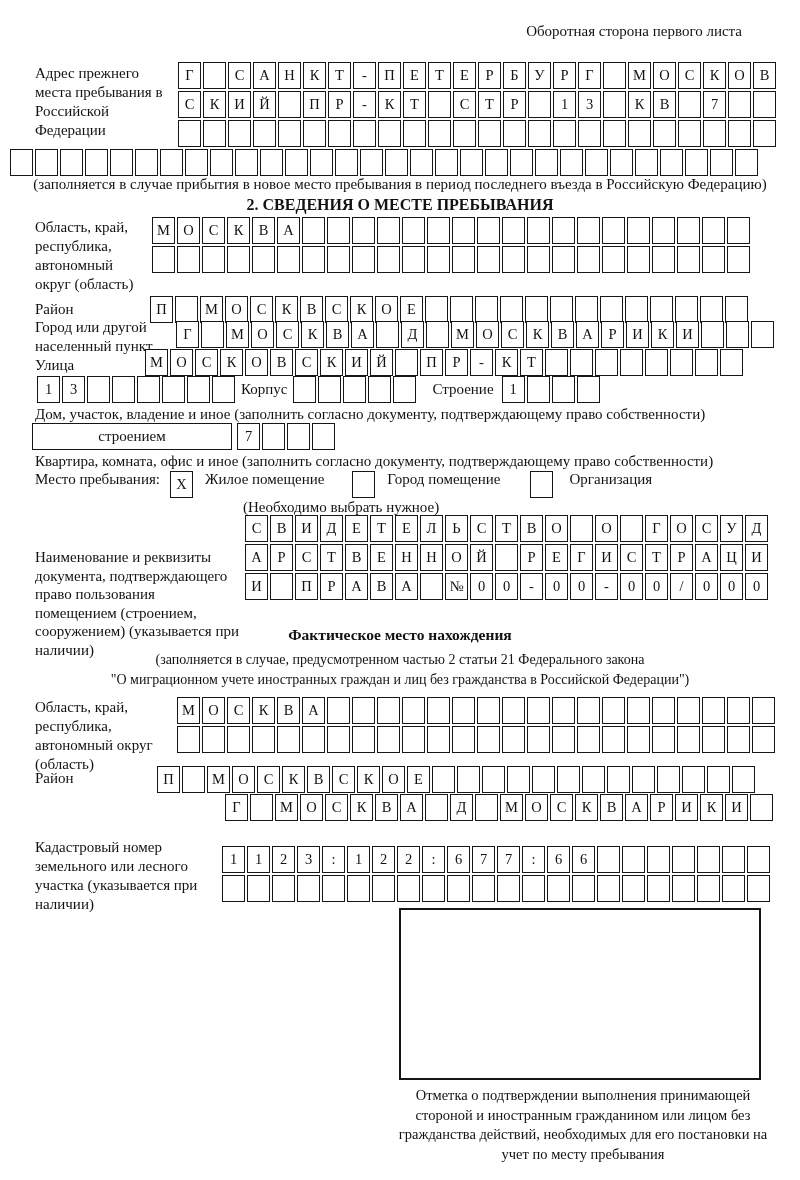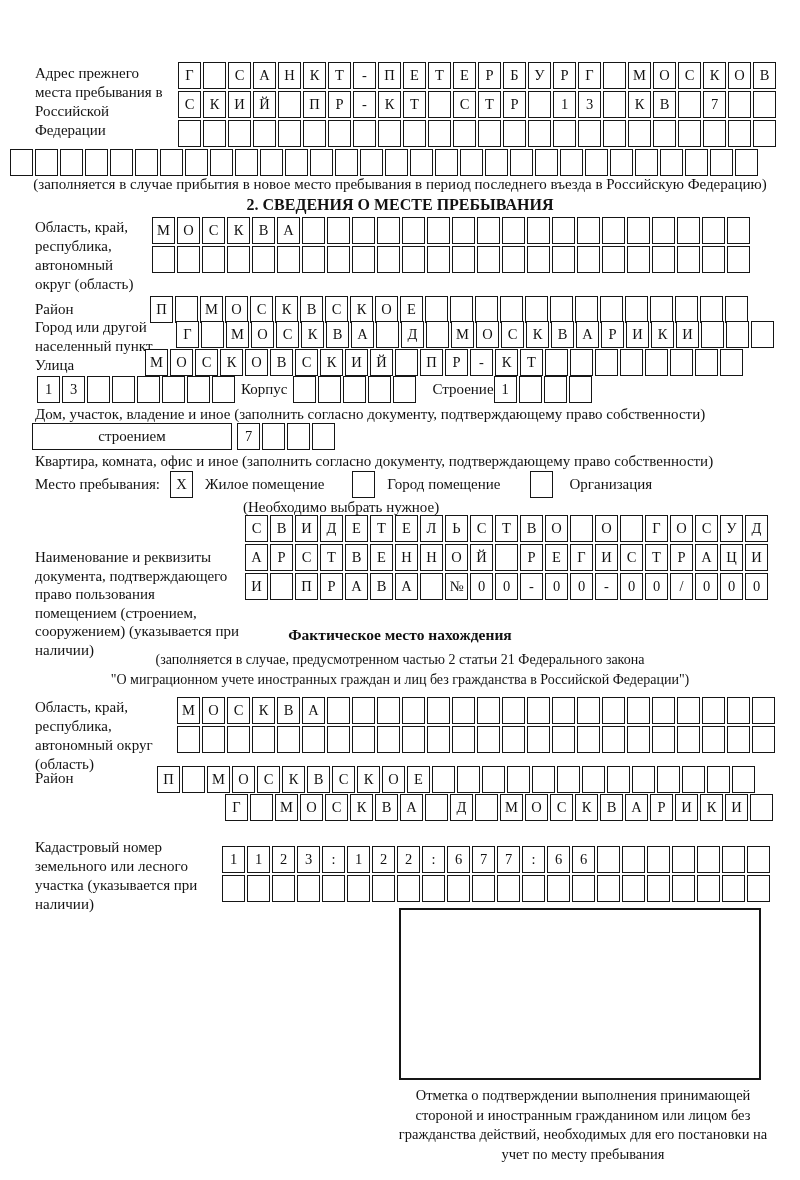--- a/index.html
+++ b/index.html
@@ -12,29 +12,30 @@
   .b{font-weight:bold;}
   .cells{display:flex;}
   .stack .cells{margin-bottom:2px;}
   .cell{box-sizing:border-box;flex:none;width:23px;height:27px;border:1.5px solid #161616;
         margin-right:2px;display:flex;align-items:center;justify-content:center;
         font-size:14.5px;background:#fff;}
   .widebox{box-sizing:border-box;flex:none;height:27px;border:1.5px solid #161616;
         display:flex;align-items:center;justify-content:center;font-size:15px;background:#fff;}
   .hrow{display:flex;align-items:flex-start;}
   .inline-lbl{flex:none;font-size:15px;line-height:27px;}
-  .stay{display:flex;align-items:center;font-size:15px;}
+  .stay{display:flex;align-items:flex-start;font-size:15px;}
   .stampbox{box-sizing:border-box;border:2px solid #161616;background:#fff;}
   .caption{font-size:14.5px;line-height:19.5px;text-align:center;}
 </style>
 </head>
 <body>
 
 <div class="page">
 
+  <div class="abs lbl" style="top:22px;right:58px;">Оборотная сторона первого листа</div>
 
   <div class="abs lbl" style="left:35px;top:64px;width:140px;">Адрес прежнего места пребывания в Российской Федерации</div>
   <div class="abs stack" style="left:178px;top:62px;">
     <div class="cells">
         <span class="cell">Г</span>
         <span class="cell"></span>
         <span class="cell">С</span>
         <span class="cell">А</span>
         <span class="cell">Н</span>
         <span class="cell">К</span>
@@ -298,21 +299,21 @@
         <span class="cell"></span>
       </span>
     <span class="inline-lbl" style="margin:0 6px 0 4px;">Корпус</span>
     <span class="cells">
         <span class="cell"></span>
         <span class="cell"></span>
         <span class="cell"></span>
         <span class="cell"></span>
         <span class="cell"></span>
       </span>
-    <span class="inline-lbl" style="margin:0 0 0 14px;">Строение</span>
+    <span class="inline-lbl" style="margin:0 8px 0 14px;">Строение</span>
     <span class="cells">
         <span class="cell">1</span>
         <span class="cell"></span>
         <span class="cell"></span>
         <span class="cell"></span>
       </span>
   </div>
   <div class="abs note" style="left:35px;top:406px;">Дом, участок, владение и иное (заполнить согласно документу, подтверждающему право собственности)</div>
 
   <div class="abs hrow" style="left:32px;top:423px;">

